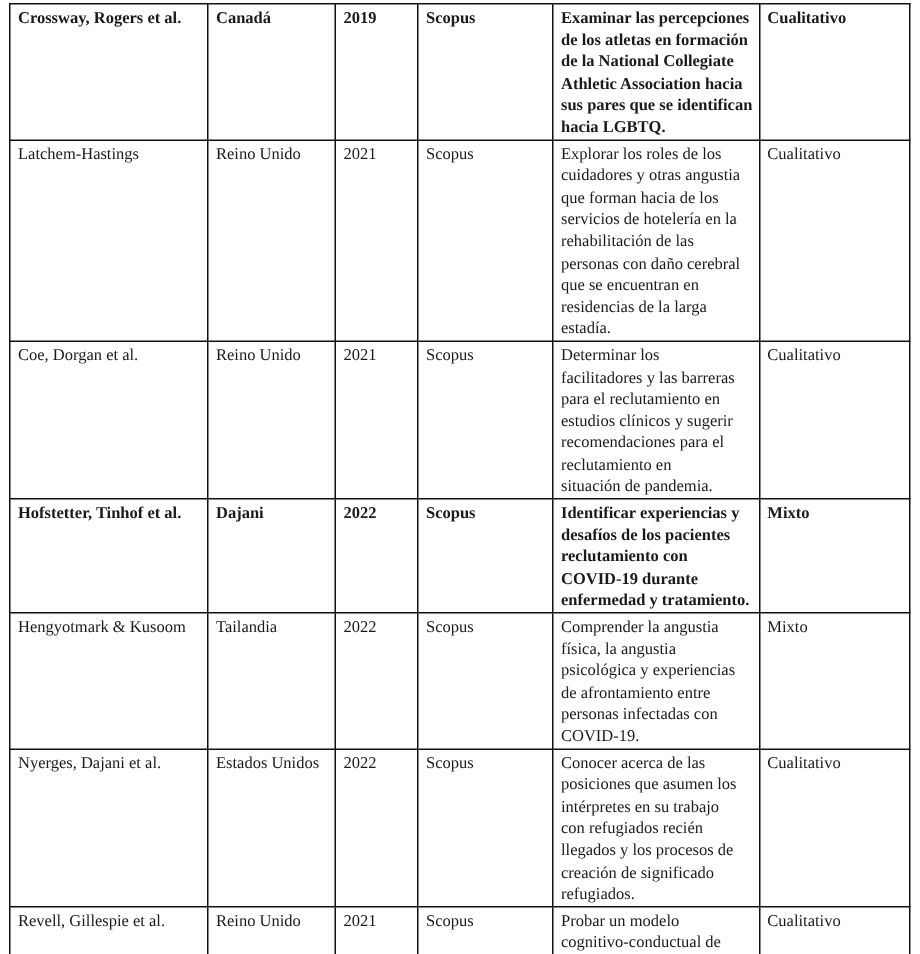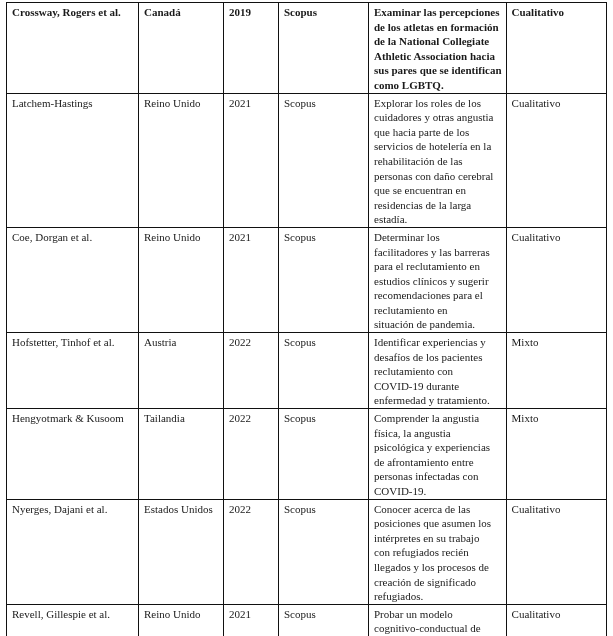--- a/index.html
+++ b/index.html
@@ -56,34 +56,34 @@
     <td><span>Crossway, Rogers et al.</span></td>
     <td><span>Canadá</span></td>
     <td><span>2019</span></td>
     <td><span>Scopus</span></td>
     <td class="obj-cell">
           <span class="desc-line">Examinar las percepciones</span>
           <span class="desc-line">de los atletas en formación</span>
           <span class="desc-line">de la National Collegiate</span>
           <span class="desc-line">Athletic Association hacia</span>
           <span class="desc-line">sus pares que se identifican</span>
-          <span class="desc-line">como LGBTQ.</span>
+          <span class="desc-line">hacia LGBTQ.</span>
         </td>
     <td><span>Cualitativo</span></td>
   </tr>
 
   <tr style="height: 130px;">
     <td><span>Latchem-Hastings</span></td>
     <td><span>Reino Unido</span></td>
     <td><span>2021</span></td>
     <td><span>Scopus</span></td>
     <td class="obj-cell">
           <span class="desc-line">Explorar los roles de los</span>
           <span class="desc-line">cuidadores y otras angustia</span>
-          <span class="desc-line">que hacia parte de los</span>
+          <span class="desc-line">que forman hacia de los</span>
           <span class="desc-line">servicios de hotelería en la</span>
           <span class="desc-line">rehabilitación de las</span>
           <span class="desc-line">personas con daño cerebral</span>
           <span class="desc-line">que se encuentran en</span>
           <span class="desc-line">residencias de la larga</span>
           <span class="desc-line">estadía.</span>
         </td>
     <td><span>Cualitativo</span></td>
   </tr>
 
@@ -97,23 +97,23 @@
           <span class="desc-line">facilitadores y las barreras</span>
           <span class="desc-line">para el reclutamiento en</span>
           <span class="desc-line">estudios clínicos y sugerir</span>
           <span class="desc-line">recomendaciones para el</span>
           <span class="desc-line">reclutamiento en</span>
           <span class="desc-line">situación de pandemia.</span>
         </td>
     <td><span>Cualitativo</span></td>
   </tr>
 
-  <tr style="height: 72px;">
+  <tr style="height: 72px; font-weight: bold;">
     <td><span>Hofstetter, Tinhof et al.</span></td>
-    <td><span>Austria</span></td>
+    <td><span>Dajani</span></td>
     <td><span>2022</span></td>
     <td><span>Scopus</span></td>
     <td class="obj-cell">
           <span class="desc-line">Identificar experiencias y</span>
           <span class="desc-line">desafíos de los pacientes</span>
           <span class="desc-line">reclutamiento con</span>
           <span class="desc-line">COVID-19 durante</span>
           <span class="desc-line">enfermedad y tratamiento.</span>
         </td>
     <td><span>Mixto</span></td>

